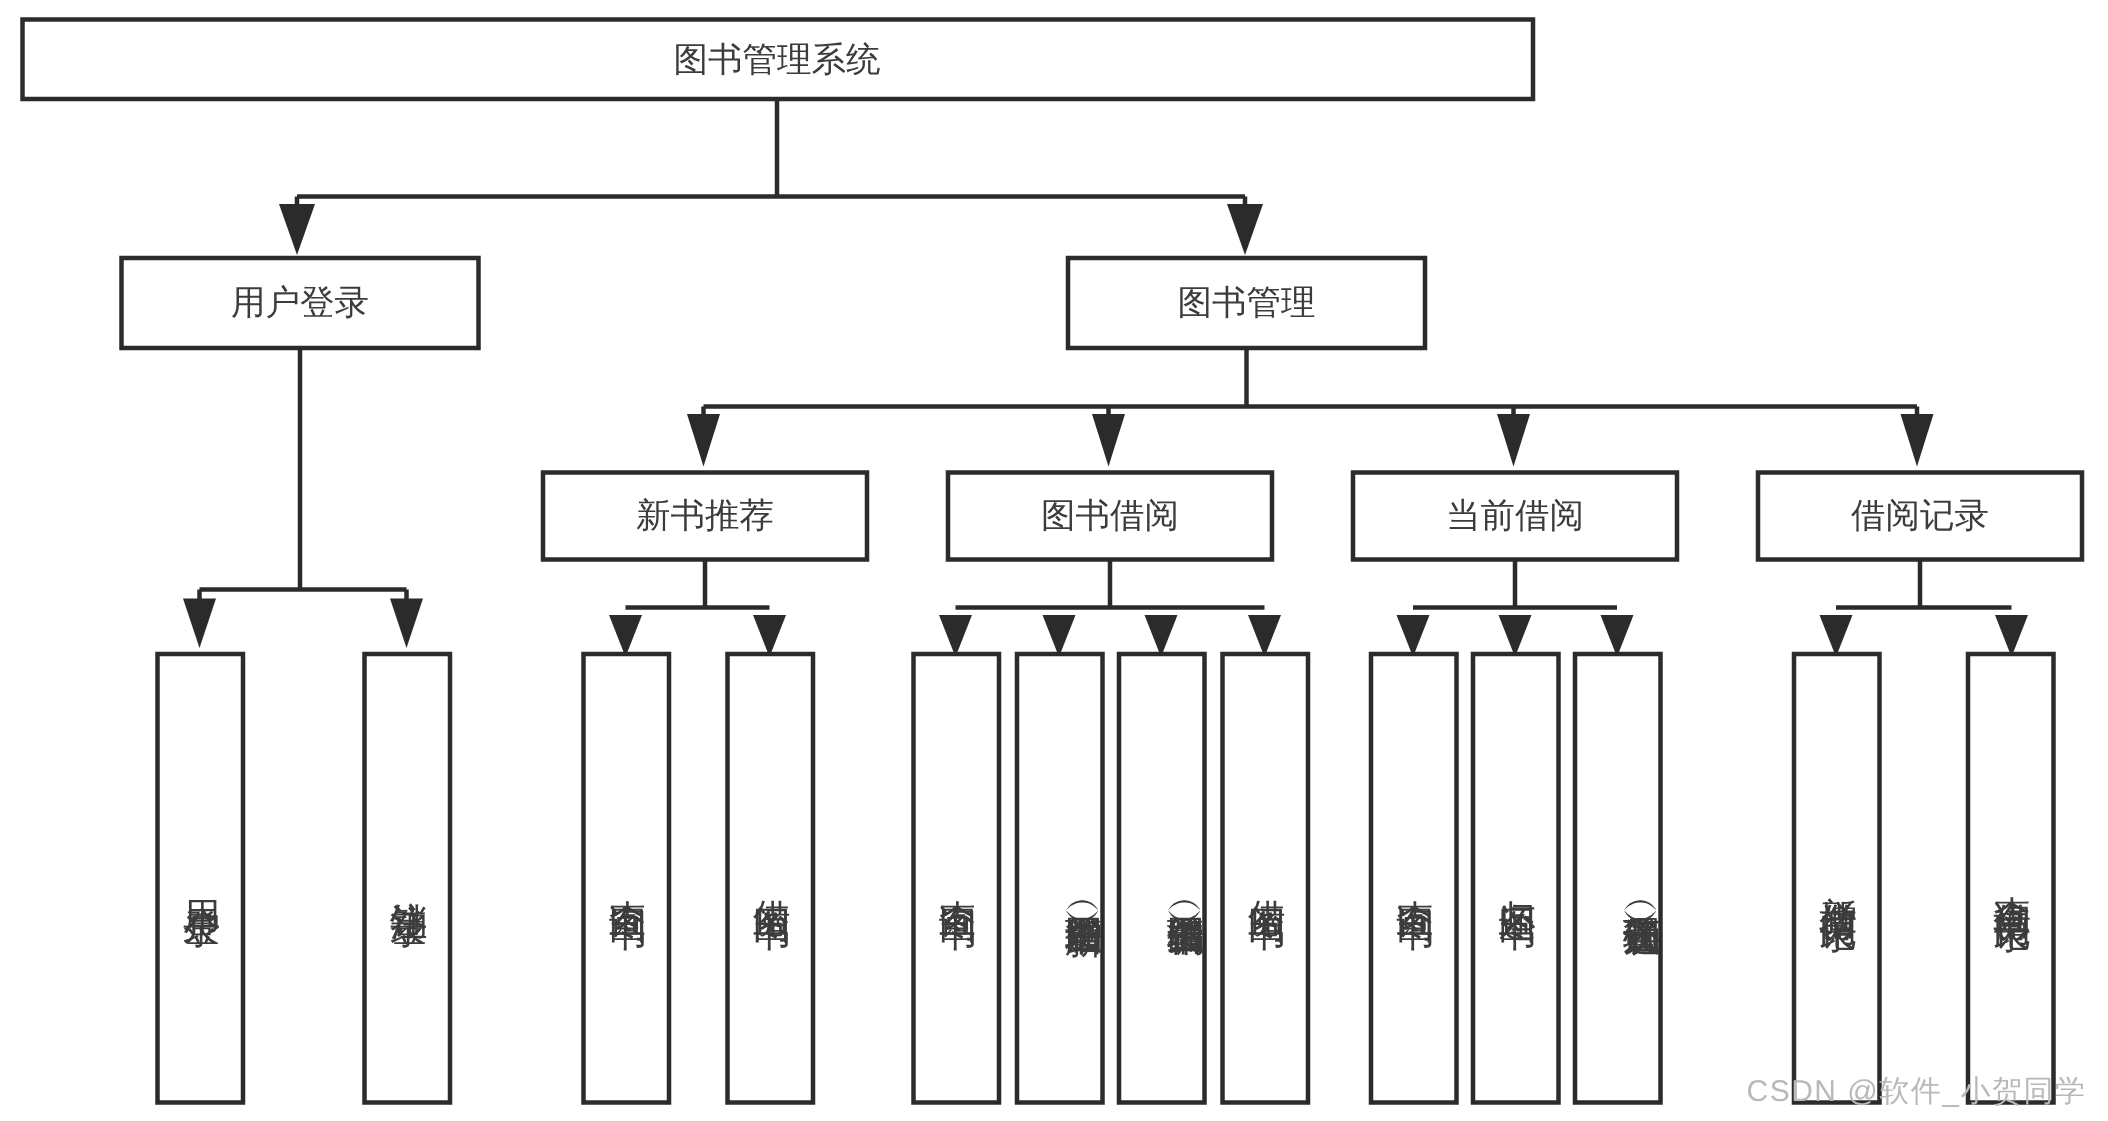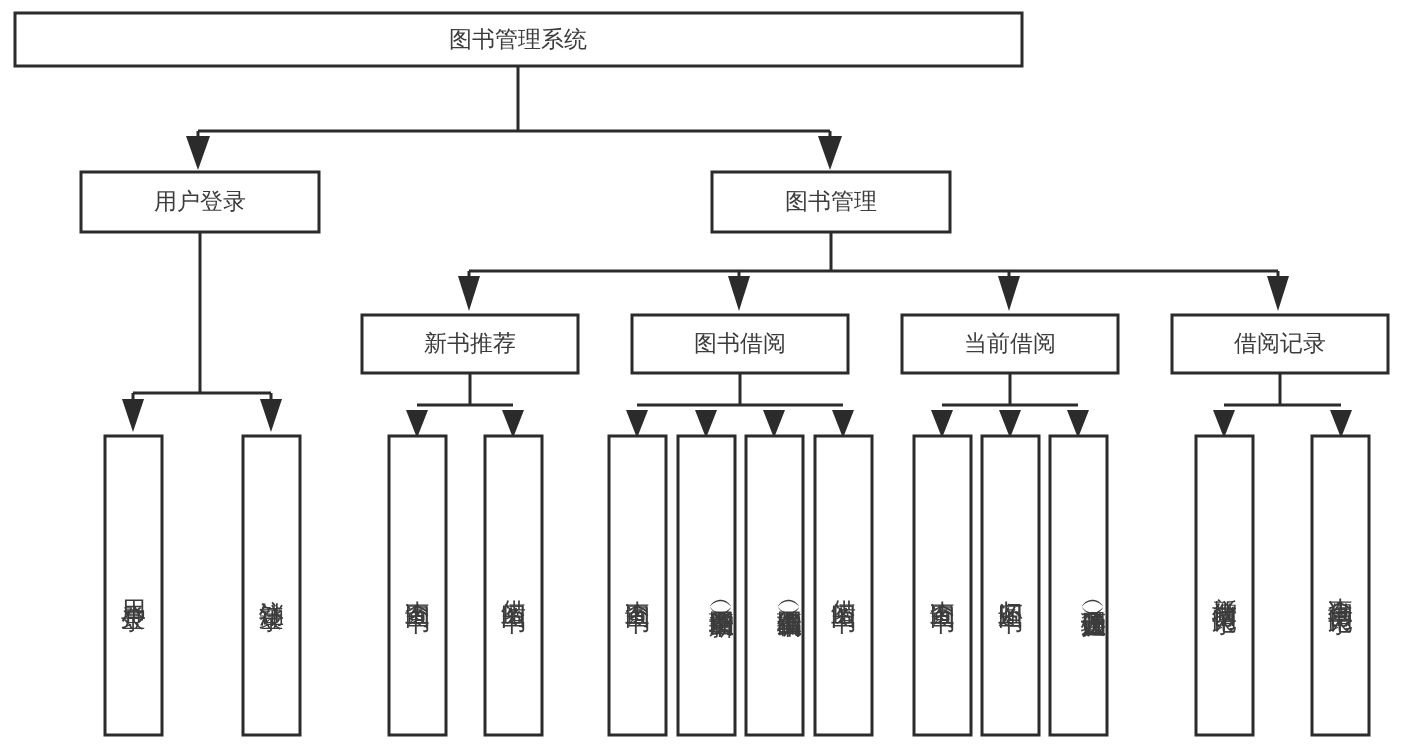--- a/index.html
+++ b/index.html
@@ -197,13 +197,14 @@
   <div class="leaf-label" style="left: 746px; top: 436px; width: 57px; height: 299px; display: flex; flex-direction: column; justify-content: flex-start; align-items: center; padding-top: 6px; font-size: 25px; letter-spacing: 0px;">编辑图书（管理员）</div>
   <div class="leaf-label" style="left: 815px; top: 436px; width: 57px; height: 299px; display: flex; flex-direction: column; justify-content: center; align-items: center;">借阅图书</div>
 
   <div class="leaf-label" style="left: 914px; top: 436px; width: 57px; height: 299px; display: flex; flex-direction: column; justify-content: center; align-items: center;">查询图书</div>
   <div class="leaf-label" style="left: 982px; top: 436px; width: 57px; height: 299px; display: flex; flex-direction: column; justify-content: center; align-items: center;">归还图书</div>
   <div class="leaf-label" style="left: 1050px; top: 436px; width: 57px; height: 299px; display: flex; flex-direction: column; justify-content: flex-start; align-items: center; padding-top: 6px; font-size: 25px; letter-spacing: 0px;">确认归还（管理员）</div>
 
   <div class="leaf-label" style="left: 1196px; top: 436px; width: 57px; height: 299px; display: flex; flex-direction: column; justify-content: center; align-items: center;">新增借阅记录</div>
   <div class="leaf-label" style="left: 1312px; top: 436px; width: 57px; height: 299px; display: flex; flex-direction: column; justify-content: center; align-items: center;">查询借阅记录</div>
 
+  <div class="watermark">CSDN @软件_小贺同学</div>
 </div>
 
 </body></html>

